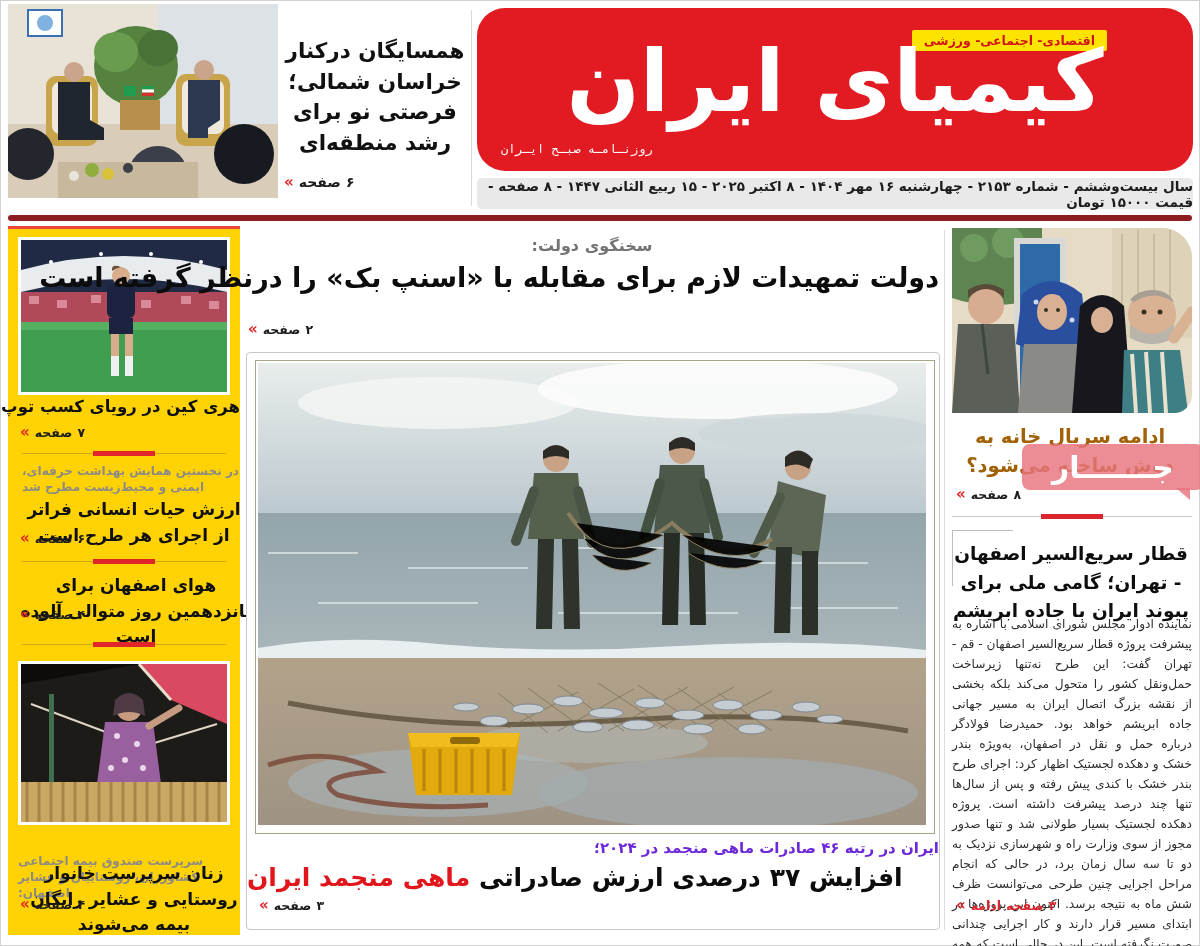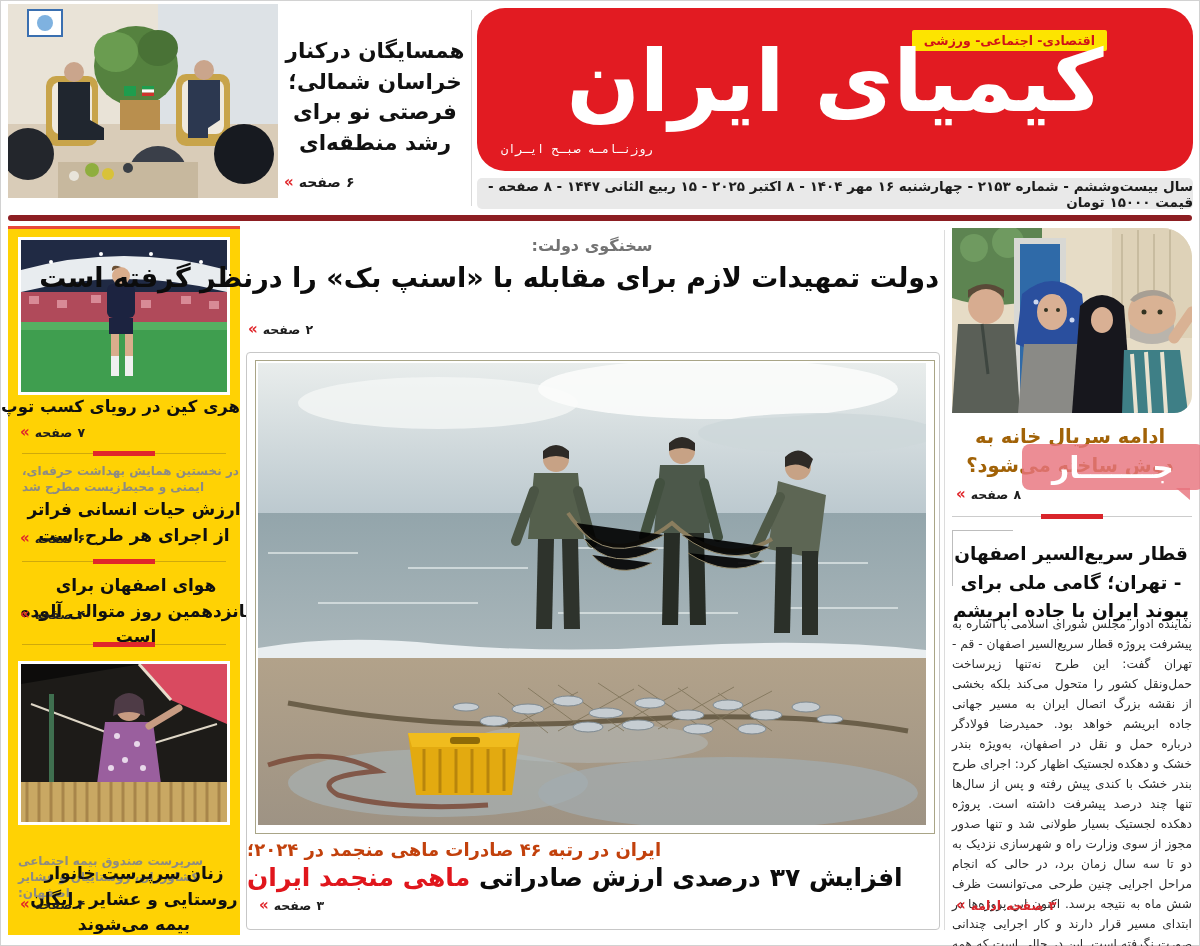--- a/index.html
+++ b/index.html
@@ -48,22 +48,22 @@
   .lead-kicker{left:245px;top:236px;width:694px;text-align:center;direction:rtl;
                font-size:16px;color:#737373;font-weight:bold;}
   .lead-headline{left:245px;top:262px;width:694px;text-align:center;direction:rtl;white-space:nowrap;
                  font-size:27px;font-weight:bold;color:#0c0c0c;}
   .lead-jump{left:248px;top:322px;}
 
   .main-block{left:246px;top:352px;width:692px;height:576px;border:1px solid #c7c7c7;border-radius:4px;background:#fff;}
   .photo-wrap{position:absolute;left:8px;top:7px;width:674px;height:468px;
               border:1px solid #a9a587;padding:2px;background:#fff;}
   .photo-wrap svg{display:block;}
-  .fish-kicker{position:absolute;left:0;right:0;top:486px;text-align:left;direction:rtl;
-               font-size:18px;color:#c2410c;font-weight:bold;}
+  .fish-kicker{position:absolute;left:0;right:0;top:486px;text-align:right;direction:rtl;
+               font-size:15px;color:#6d28d9;font-weight:bold;}
   .fish-headline{position:absolute;left:0;right:0;top:510px;text-align:left;direction:rtl;white-space:nowrap;
                  font-size:25px;font-weight:bold;color:#0c0c0c;}
   .fish-headline .red{color:#e0161c;}
   .fish-jump{position:absolute;left:12px;bottom:16px;}
 
   
   .vline2{left:944px;top:230px;width:1px;height:700px;background:#dcdcdc;}
   .serial-photo{left:952px;top:228px;width:240px;height:185px;border-radius:0 30px 18px 0;overflow:hidden;}
   .serial-headline{left:948px;top:422px;width:244px;text-align:center;direction:rtl;
                    font-size:19.5px;font-weight:bold;color:#a16207;line-height:1.5;}

